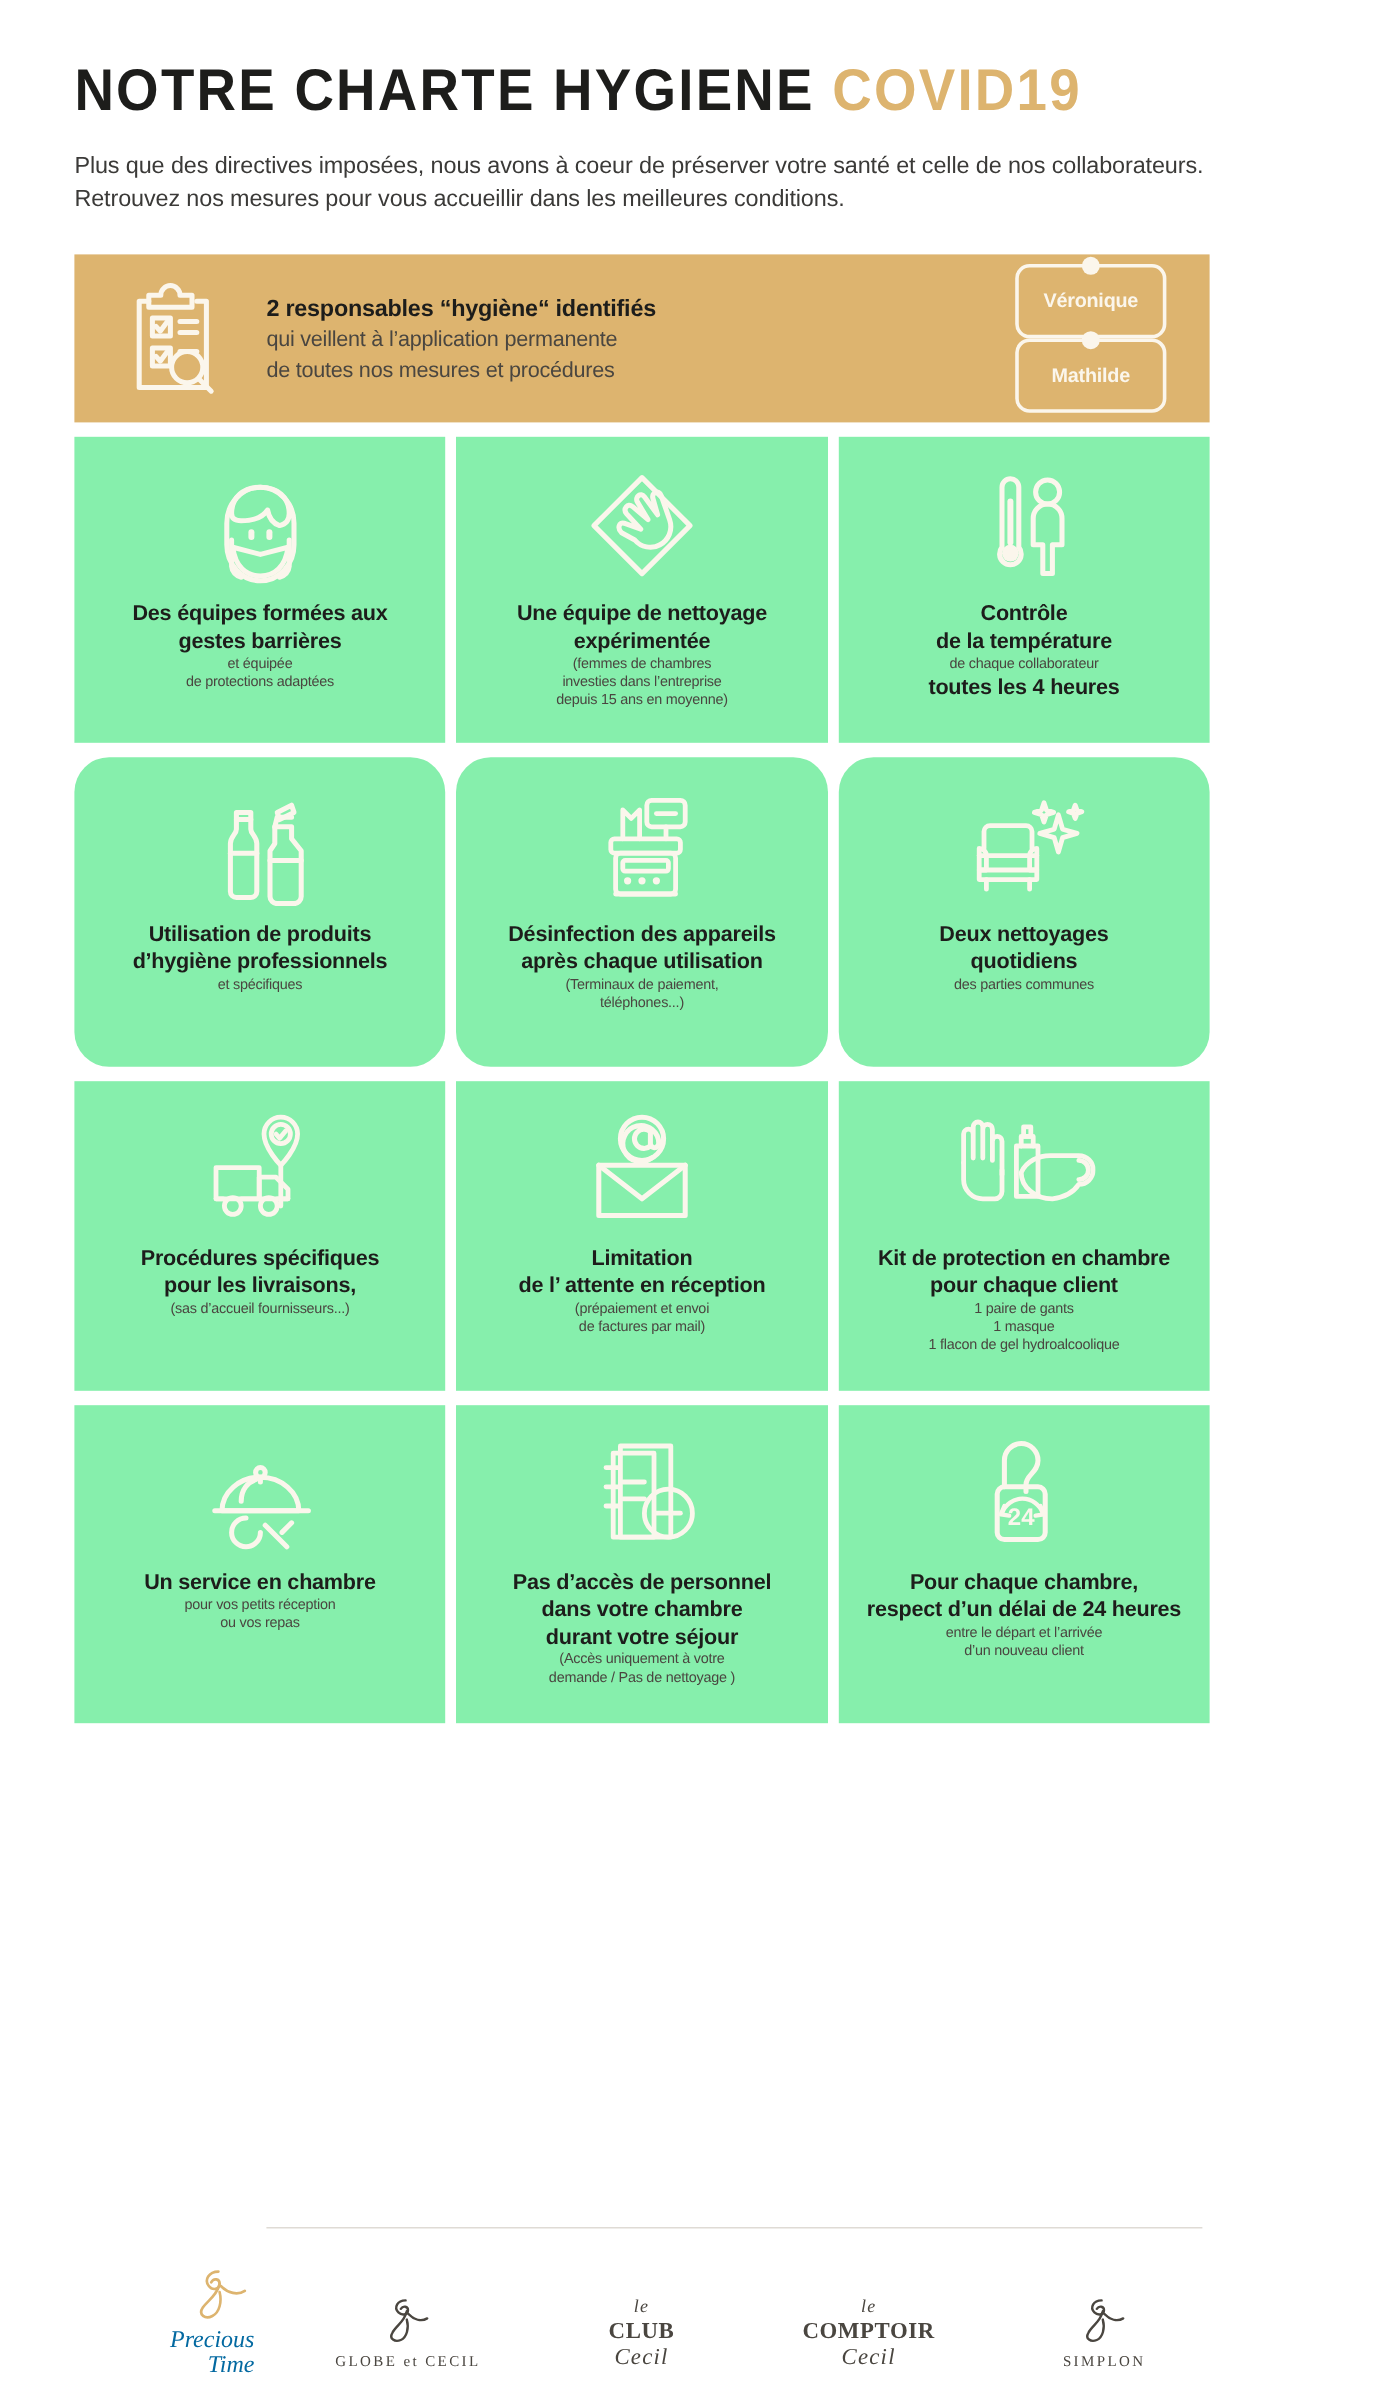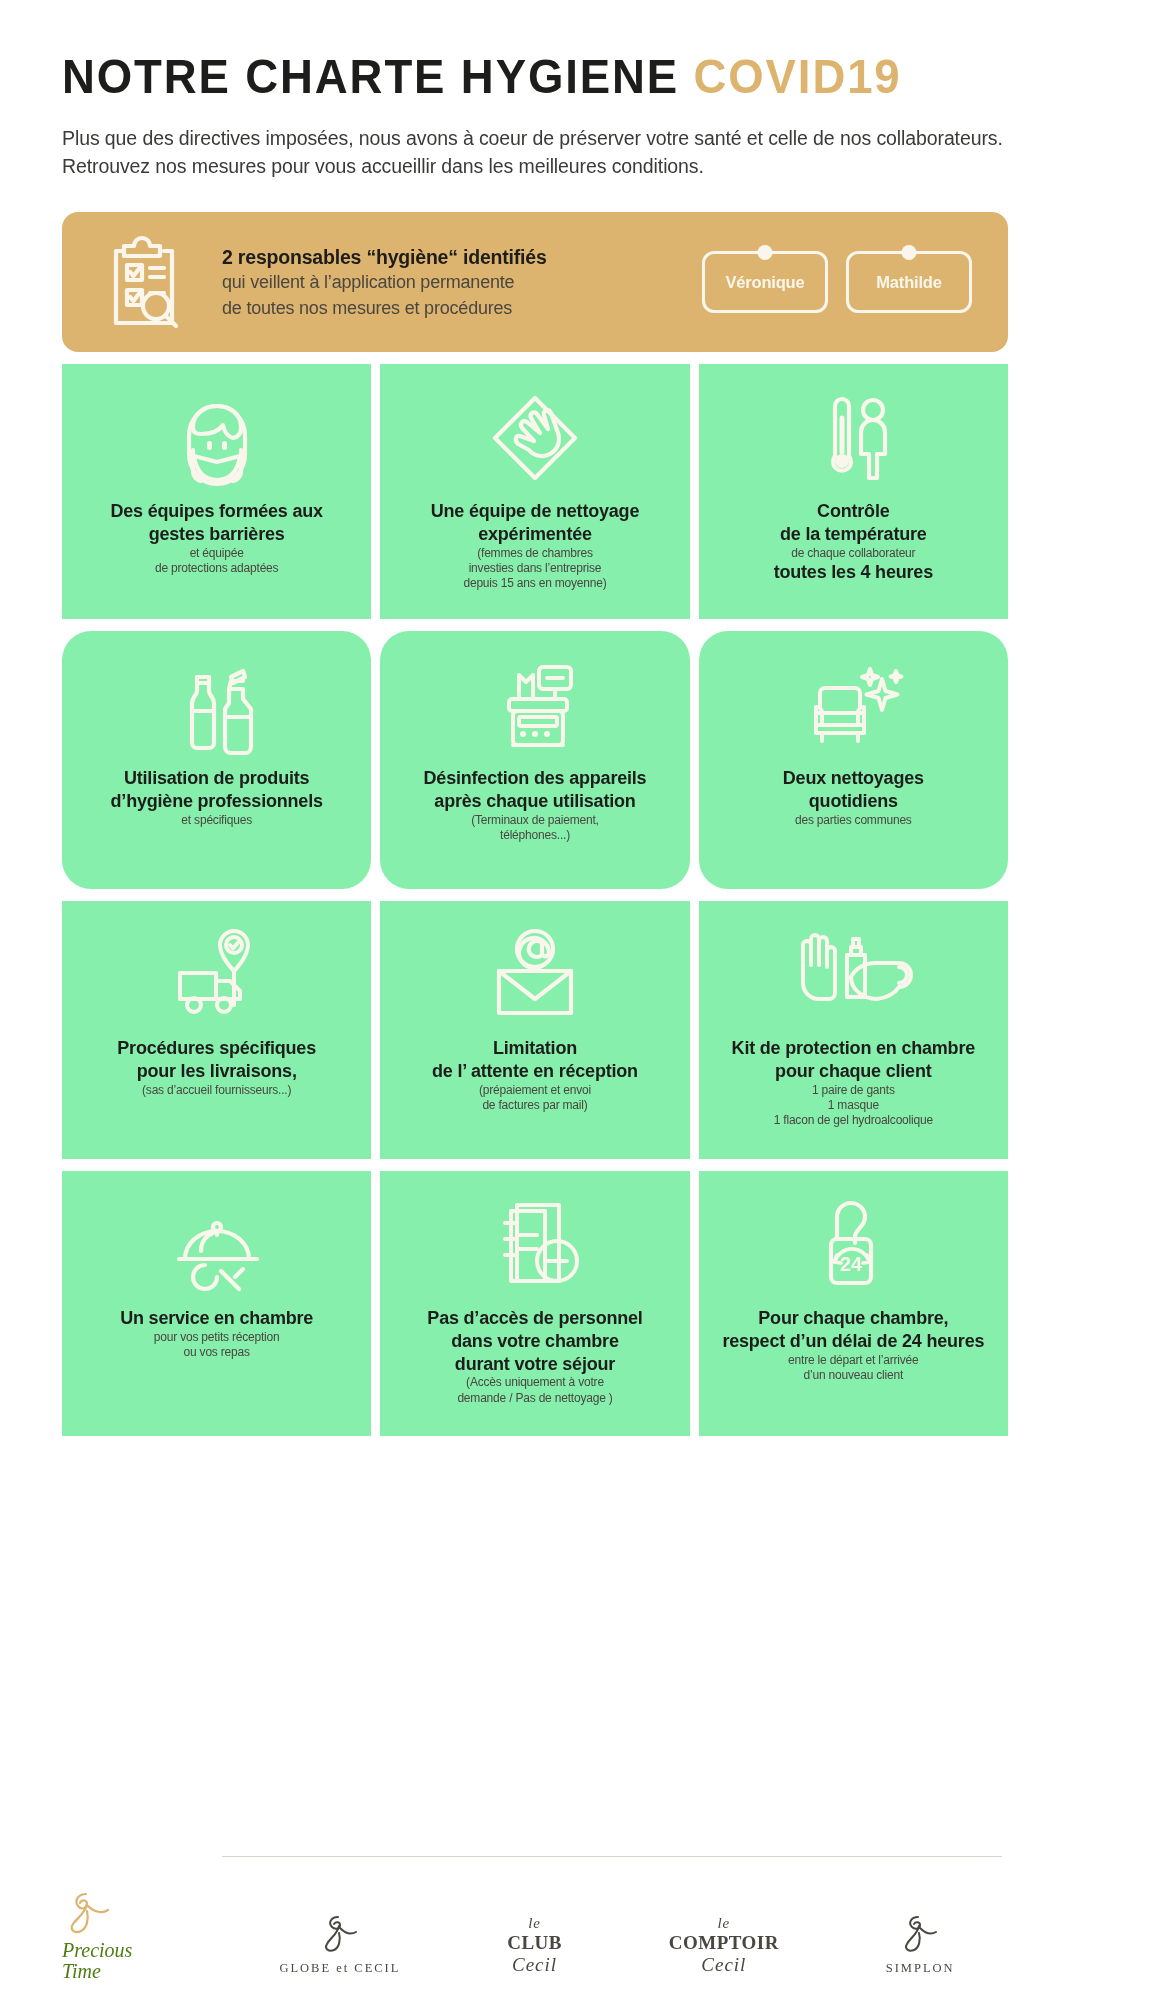--- a/index.html
+++ b/index.html
@@ -35,33 +35,32 @@
 
   
   .banner {
     margin-top: 32px;
     background: #ddb46f;
     height: 140px;
     display: flex;
     align-items: center;
     padding: 0 26px 0 34px;
     gap: 22px;
-    border-radius: 16px;
   }
   .banner-icon { flex: 0 0 auto; width: 104px; height: 104px; }
   .banner-text { flex: 0 0 auto; width: 330px; }
   .banner-title {
     font-size: 19.5px; font-weight: bold; color: #1d1d1b;
     line-height: 1.25; letter-spacing: -0.2px;
   }
   .banner-sub {
     font-size: 18px; color: #4a4640; line-height: 1.3; margin-top: 2px;
     letter-spacing: -0.2px;
   }
-  .tags { margin-left: auto; display: flex; gap: 18px; padding-right: 10px; }
+  .tags { margin-left: auto; display: flex; padding-right: 10px; flex-direction: column; }
   .tag {
     position: relative;
     border: 3px solid #fbf6ec;
     border-radius: 12px;
     width: 126px; height: 62px;
     display: flex; align-items: center; justify-content: center;
     color: #fbf6ec; font-size: 16.5px; font-weight: bold;
     letter-spacing: -0.2px;
   }
   .tag::before {
@@ -96,21 +95,21 @@
   .row2 .card { min-height: 258px; border-radius: 29px; }
   .row3 .card { min-height: 258px; }
   .row4 .card { min-height: 265px; }
 
   
   .footer {
     position: absolute; left: 62px; right: 62px; bottom: 18px;
     height: 150px;
   }
   .footer-inner { display: flex; align-items: flex-end; height: 100%; }
-  .brand-precious { width: 150px; text-align: left; color: #4d7c0f; }
+  .brand-precious { width: 150px; text-align: right; color: #0369a1; }
   .precious-name { font-family: "Liberation Serif", serif; font-style: italic; font-size: 20px; line-height: 1.05; }
   .rule { flex: 0 0 auto; width: 14px; }
   .footer-divider {
     position: absolute; left: 160px; right: 6px; top: 24px;
     height: 1px; background: #d8d3cb;
   }
   .brands { flex: 1; display: flex; align-items: flex-end; justify-content: space-around; padding-bottom: 6px; }
   .brand { text-align: center; color: #4a4640; }
   .brand svg { display: block; margin: 0 auto 6px; }
   .brand-l1 { font-family: "Liberation Serif", serif; font-size: 15px; letter-spacing: 1px; }

